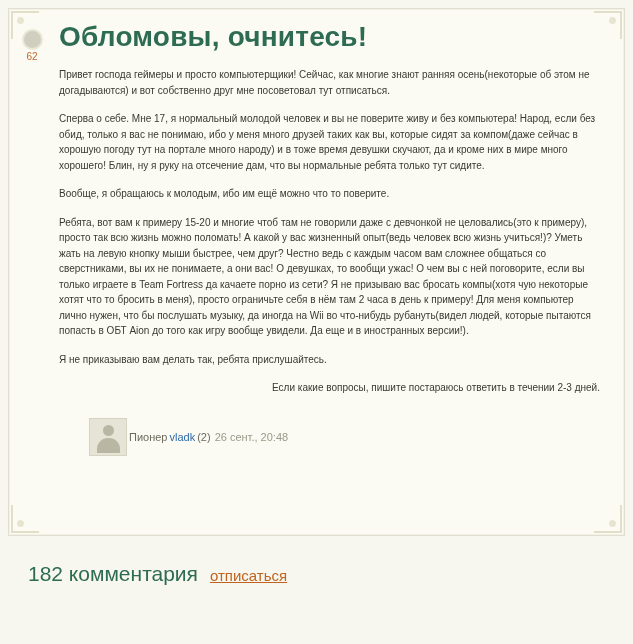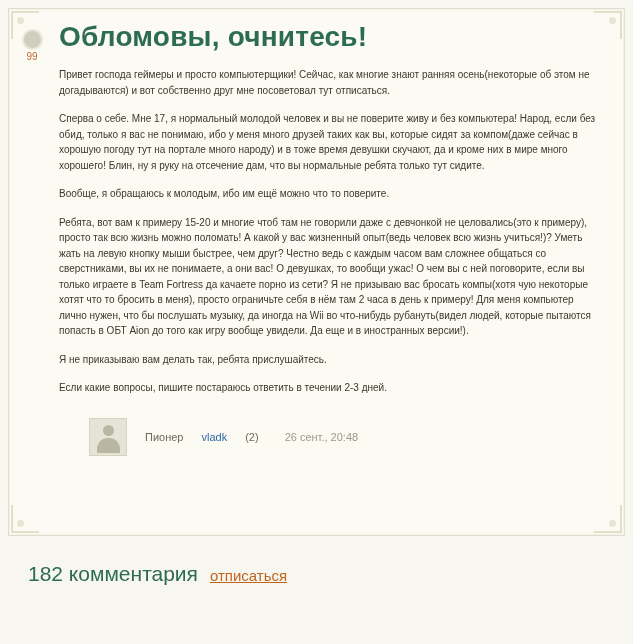--- a/index.html
+++ b/index.html
@@ -94,28 +94,28 @@
     margin-left: 30px;
     margin-right: 4px;
     font-size: 10px;
     line-height: 1.55;
     color: #39392f;
   }
   .post-body p {
     margin: 0 0 13px 0;
     text-align: left;
   }
-  .post-body p:last-child { margin-bottom: 0; }
+  .post-body p:last-child { margin-bottom: 0; text-align: right; }
 
   
   .author-row {
     margin: 22px 0 0 60px;
     display: flex;
     align-items: center;
-    gap: 18px;
+    gap: 2px;
     font-size: 11px;
     color: #6d6d5e;
   }
   .avatar {
     width: 36px;
     height: 36px;
     background: #e6e4d6;
     border: 1px solid #d6d3c0;
     position: relative;
     overflow: hidden;
@@ -136,21 +136,21 @@
     width: 23px; height: 15px;
     border-radius: 11px 11px 0 0;
     background: #b9b6a4;
   }
   .author-role { color: #6b6b5c; }
   .author-name {
     color: #2f6aa8;
     cursor: pointer;
   }
   .author-karma { color: #6b6b5c; }
-  .author-date { color: #9a9a8a; margin-left: 8px; }
+  .author-date { color: #9a9a8a; margin-left: 2px; }
 
   
   .comments-block {
     margin: 26px 0 0 28px;
   }
   .comments-head {
     display: flex;
     align-items: baseline;
     gap: 12px;
   }
@@ -171,21 +171,21 @@
 <div class="page">
 
   <div class="post-panel">
     <span class="corner tl"></span>
     <span class="corner tr"></span>
     <span class="corner bl"></span>
     <span class="corner br"></span>
 
     <div class="rating">
       <span class="rating-icon"></span>
-      <div class="rating-count">99</div>
+      <div class="rating-count">62</div>
     </div>
 
     <h1 class="post-title">Обломовы, очнитесь!</h1>
 
     <div class="post-body">
       <p>Привет господа геймеры и просто компьютерщики! Сейчас, как многие знают ранняя осень(некоторые об этом не догадываются) и вот собственно друг мне посоветовал тут отписаться.</p>
       <p>Сперва о себе. Мне 17, я нормальный молодой человек и вы не поверите живу и без компьютера! Народ, если без обид, только я вас не понимаю, ибо у меня много друзей таких как вы, которые сидят за компом(даже сейчас в хорошую погоду тут на портале много народу) и в тоже время девушки скучают, да и кроме них в мире много хорошего! Блин, ну я руку на отсечение дам, что вы нормальные ребята только тут сидите.</p>
       <p>Вообще, я обращаюсь к молодым, ибо им ещё можно что то поверите.</p>
       <p>Ребята, вот вам к примеру 15-20 и многие чтоб там не говорили даже с девчонкой не целовались(это к примеру), просто так всю жизнь можно поломать! А какой у вас жизненный опыт(ведь человек всю жизнь учиться!)? Уметь жать на левую кнопку мыши быстрее, чем друг? Честно ведь с каждым часом вам сложнее общаться со сверстниками, вы их не понимаете, а они вас! О девушках, то вообщи ужас! О чем вы с ней поговорите, если вы только играете в Team Fortress да качаете порно из сети? Я не призываю вас бросать компы(хотя чую некоторые хотят что то бросить в меня), просто ограничьте себя в нём там 2 часа в день к примеру! Для меня компьютер лично нужен, что бы послушать музыку, да иногда на Wii во что-нибудь рубануть(видел людей, которые пытаются попасть в ОБТ Aion до того как игру вообще увидели. Да еще и в иностранных версии!).</p>
       <p>Я не приказываю вам делать так, ребята прислушайтесь.</p>

